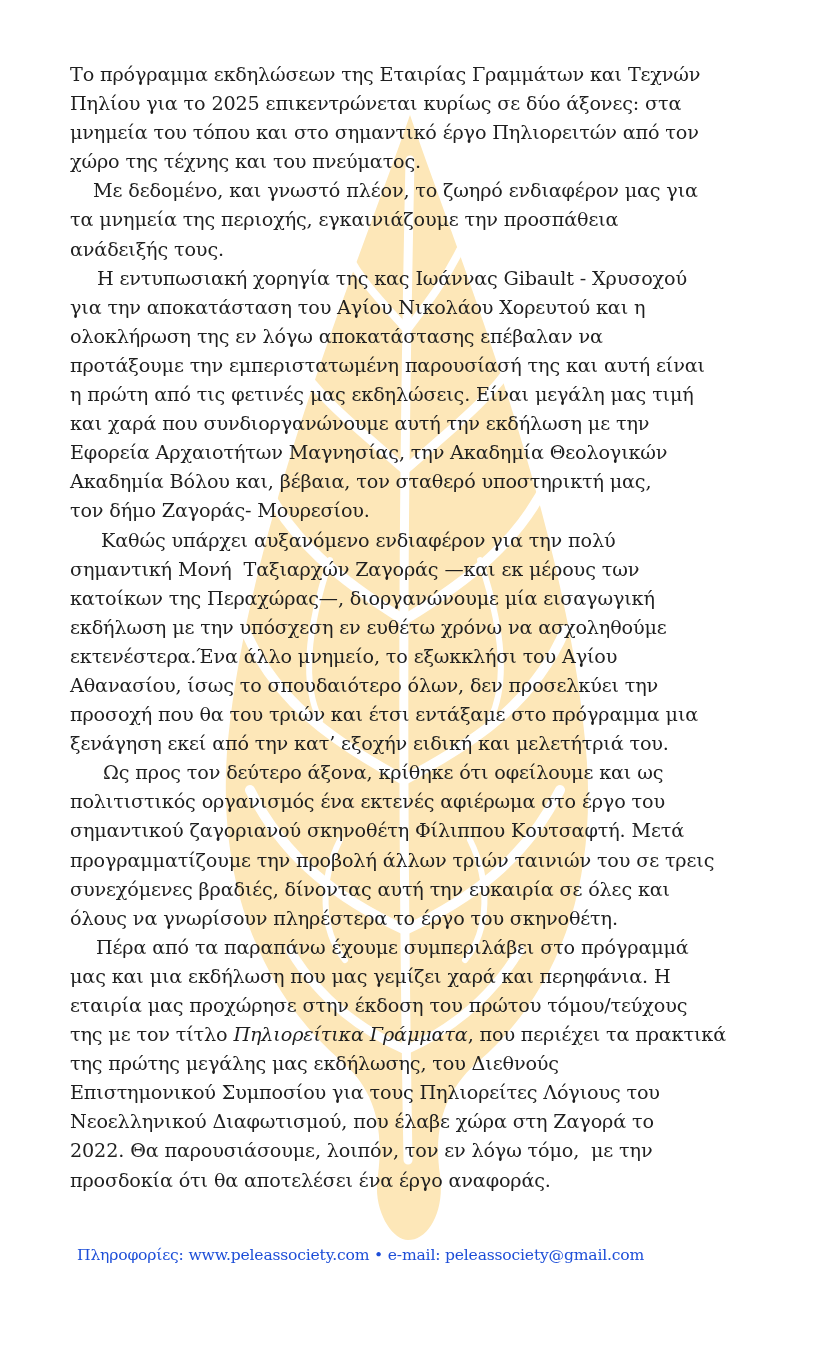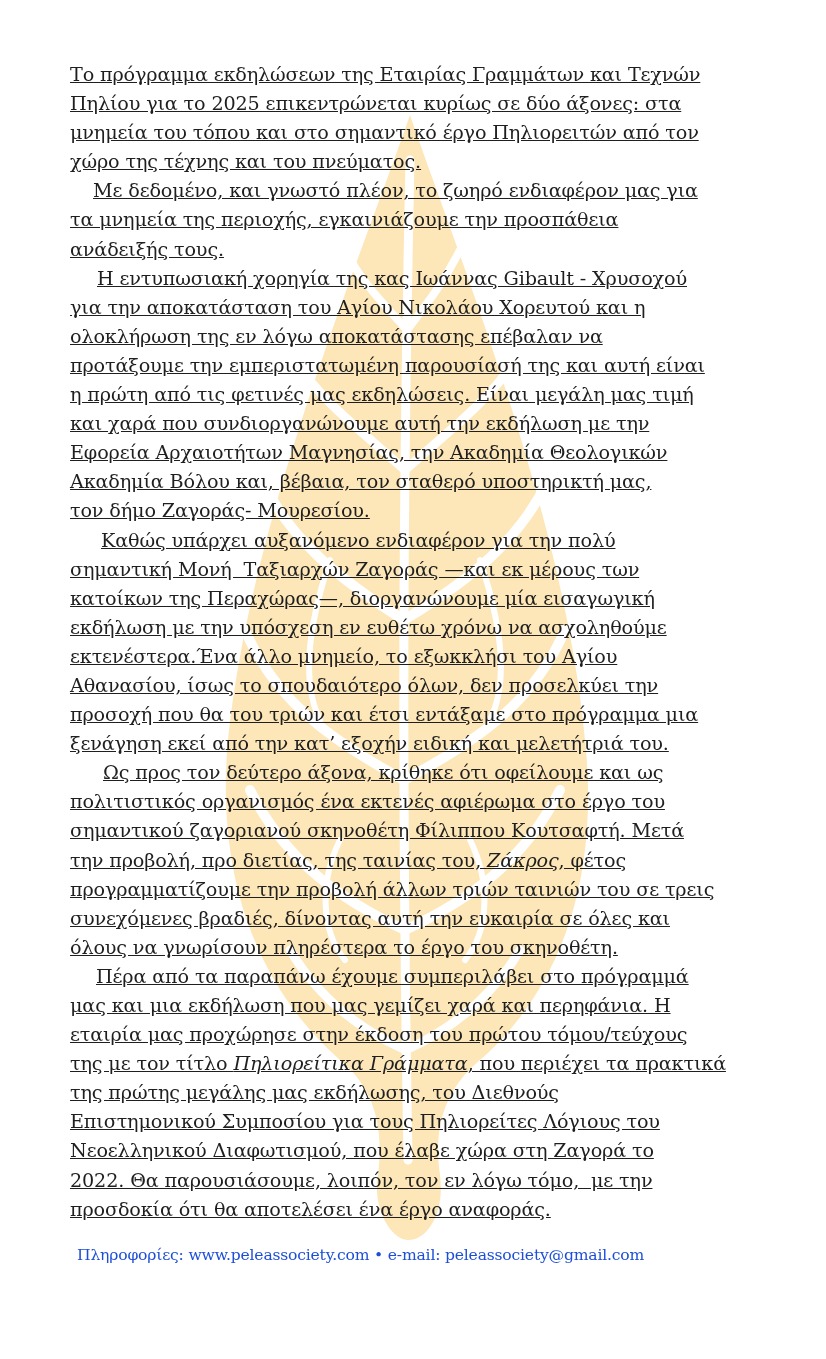--- a/index.html
+++ b/index.html
@@ -4,21 +4,21 @@
 <style>
   html, body { margin: 0; padding: 0; background: #ffffff; }
   body { width: 826px; height: 1359px; position: relative; overflow: hidden; }
   .page { position: absolute; left: 0; top: 0; width: 826px; height: 1359px; background: #ffffff; }
   .watermark { position: absolute; left: 0; top: 0; width: 826px; height: 1359px; z-index: 0; }
   .content {
     position: absolute; left: 70px; top: 60px; width: 700px; z-index: 1;
     font-family: "DejaVu Serif", serif; font-size: 19.2px; line-height: 29.1px;
     color: #1f1f1f; letter-spacing: -0.15px;
   }
-  .para { margin: 0; text-decoration: underline; }
+  .para { margin: 0; }
   .line { display: block; white-space: pre; height: 29.1px; }
   .ind1 { padding-left: 23px; }
   .ind2 { padding-left: 27px; }
   .ind3 { padding-left: 31px; }
   .ind4 { padding-left: 33px; }
   .ind5 { padding-left: 26px; }
   em { font-style: italic; }
   .footer {
     position: absolute; left: 77px; top: 1246px; z-index: 1;
     font-family: "DejaVu Serif", serif; font-size: 15.6px; color: #1d4ed8;
@@ -91,21 +91,20 @@
       <span class="line">εκτενέστερα.Ένα άλλο μνημείο, το εξωκκλήσι του Αγίου</span>
       <span class="line">Αθανασίου, ίσως το σπουδαιότερο όλων, δεν προσελκύει την</span>
       <span class="line">προσοχή που θα του τριών και έτσι εντάξαμε στο πρόγραμμα μια</span>
       <span class="line">ξενάγηση εκεί από την κατ’ εξοχήν ειδική και μελετήτριά του.</span>
     </div>
 
     <div class="para">
       <span class="line ind4">Ως προς τον δεύτερο άξονα, κρίθηκε ότι οφείλουμε και ως</span>
       <span class="line">πολιτιστικός οργανισμός ένα εκτενές αφιέρωμα στο έργο του</span>
       <span class="line">σημαντικού ζαγοριανού σκηνοθέτη Φίλιππου Κουτσαφτή. Μετά</span>
-      <span class="line"><span>την προβολή, προ διετίας, της ταινίας του, </span><em>Ζάκρος</em><span>, φέτος</span></span>
       <span class="line">προγραμματίζουμε την προβολή άλλων τριών ταινιών του σε τρεις</span>
       <span class="line">συνεχόμενες βραδιές, δίνοντας αυτή την ευκαιρία σε όλες και</span>
       <span class="line">όλους να γνωρίσουν πληρέστερα το έργο του σκηνοθέτη.</span>
     </div>
 
     <div class="para">
       <span class="line ind5">Πέρα από τα παραπάνω έχουμε συμπεριλάβει στο πρόγραμμά</span>
       <span class="line">μας και μια εκδήλωση που μας γεμίζει χαρά και περηφάνια. Η</span>
       <span class="line">εταιρία μας προχώρησε στην έκδοση του πρώτου τόμου/τεύχους</span>
       <span class="line"><span>της με τον τίτλο </span><em>Πηλιορείτικα Γράμματα</em><span>, που περιέχει τα πρακτικά</span></span>

